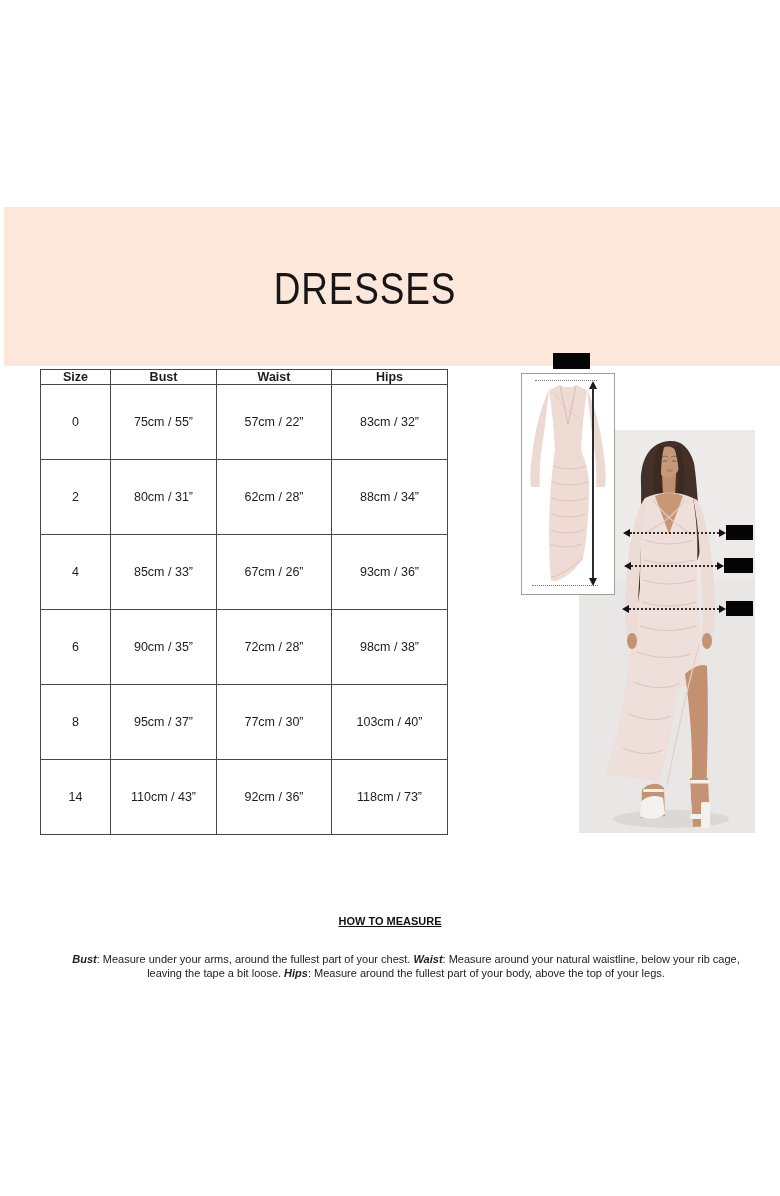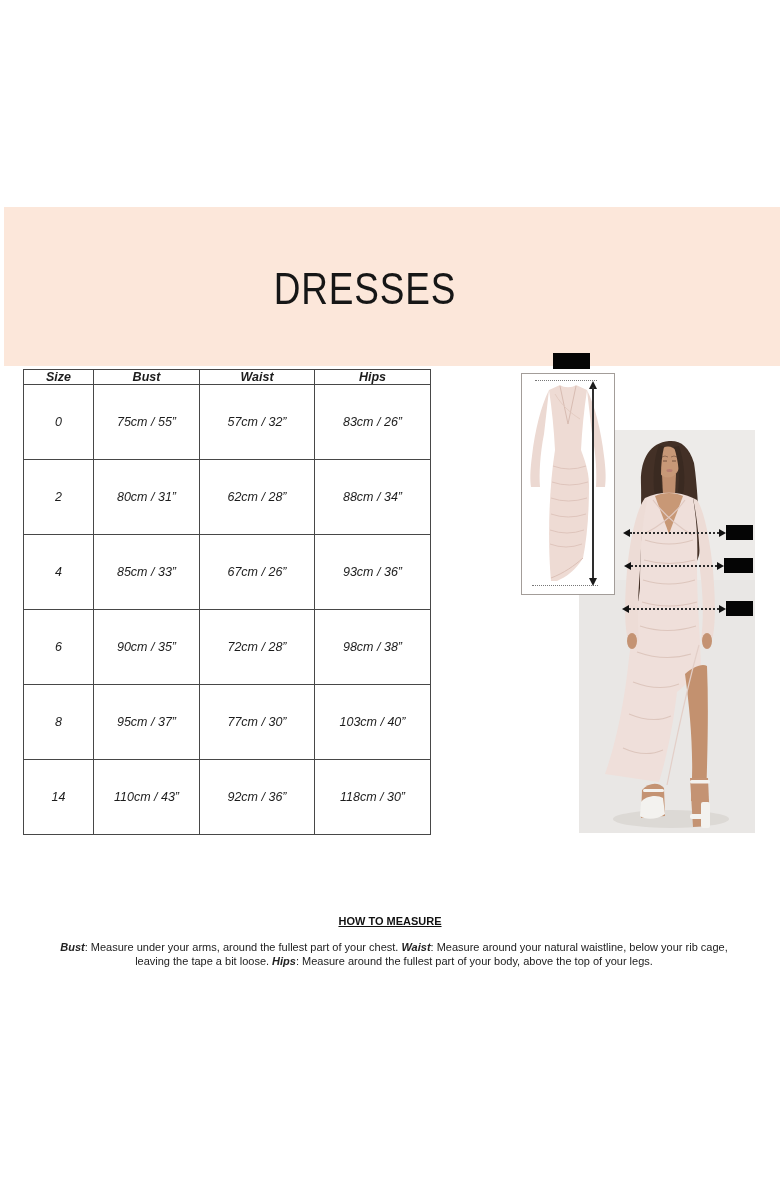--- a/index.html
+++ b/index.html
@@ -9,22 +9,22 @@
   .stage{position:absolute;inset:0;}
 
   
   .banner{position:absolute;left:4px;top:207px;width:780px;height:159px;
           background:var(--banner,#fce7da);}
   .page-title{position:absolute;left:0;right:58px;top:56px;text-align:center;
           font-size:44px;line-height:51px;letter-spacing:1px;color:#161616;
           transform:scaleX(.84);font-weight:normal;}
 
   
-  .size-table{position:absolute;left:23px;top:369px;width:407px;height:466px;
-          border-collapse:collapse;table-layout:fixed;font-style:italic;}
+  .size-table{position:absolute;left:40px;top:369px;width:407px;height:466px;
+          border-collapse:collapse;table-layout:fixed;}
   .size-table th,.size-table td{border:1px solid #474747;text-align:center;
           vertical-align:middle;font-size:12.5px;color:#1d1d1d;padding:0;}
   .size-table th{font-weight:bold;}
 
   
   .photo{position:absolute;left:579px;top:430px;width:176px;height:403px;
          background:var(--photo_bg,#e9e7e5);}
   .photo svg{position:absolute;left:0;top:0;}
 
   
@@ -45,21 +45,21 @@
          border-bottom:8px solid #1a1a1a;}
   .tri-d{border-left:4px solid transparent;border-right:4px solid transparent;
          border-top:8px solid #1a1a1a;}
 
   .bar-top{position:absolute;left:553px;top:353px;width:37px;height:16px;background:#050505;}
 
   
   .howto-head{position:absolute;left:0;width:780px;top:915px;text-align:center;
          font-size:11px;font-weight:bold;text-decoration:underline;color:#111;}
   .howto-text{position:absolute;left:40px;width:700px;top:936px;text-align:center;
-         font-size:11px;line-height:14px;color:#222;margin:4px;}
+         font-size:11px;line-height:14px;color:#222;margin:16px;}
   .howto-text .lbl{font-weight:bold;font-style:italic;}
 </style>
 </head>
 <body>
 
 <div class="stage">
 
   <div class="banner">
     <div class="page-title">DRESSES</div>
   </div>
@@ -76,22 +76,22 @@
           <th>Size</th>
           <th>Bust</th>
           <th>Waist</th>
           <th>Hips</th>
         </tr>
       </thead>
       <tbody>
         <tr>
           <td>0</td>
           <td>75cm / 55”</td>
-          <td>57cm / 32”</td>
-          <td>83cm / 26”</td>
+          <td>57cm / 22”</td>
+          <td>83cm / 32”</td>
         </tr>
         <tr>
           <td>2</td>
           <td>80cm / 31”</td>
           <td>62cm / 28”</td>
           <td>88cm / 34”</td>
         </tr>
         <tr>
           <td>4</td>
           <td>85cm / 33”</td>
@@ -107,21 +107,21 @@
         <tr>
           <td>8</td>
           <td>95cm / 37”</td>
           <td>77cm / 30”</td>
           <td>103cm / 40”</td>
         </tr>
         <tr>
           <td>14</td>
           <td>110cm / 43”</td>
           <td>92cm / 36”</td>
-          <td>118cm / 30”</td>
+          <td>118cm / 73”</td>
         </tr>
       </tbody>
     </table>
 
   <div class="photo">
     <svg width="176" height="403" viewBox="0 0 176 403">
       <rect x="0" y="0" width="176" height="403" fill="#e9e7e5"></rect>
       <rect x="0" y="0" width="176" height="150" fill="#edebe9"></rect>
       <ellipse cx="92" cy="389" rx="58" ry="9" fill="#dcd9d5"></ellipse>
 

